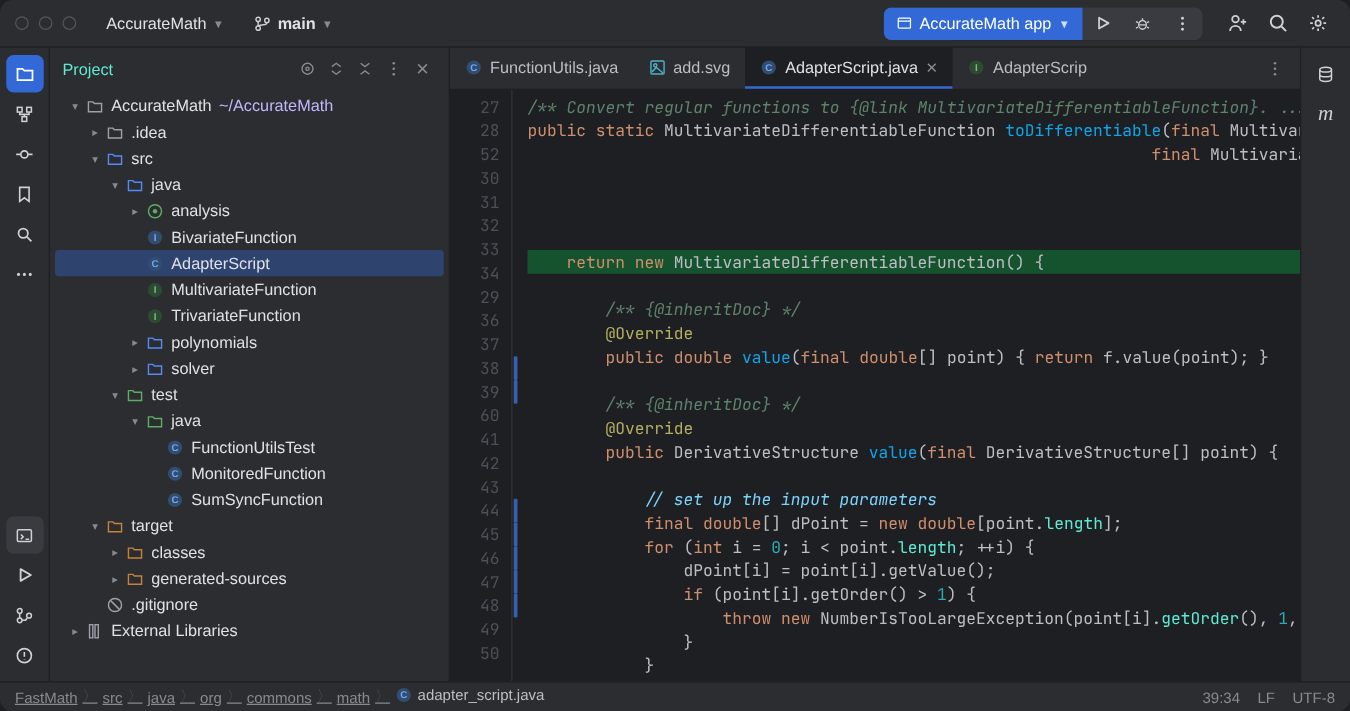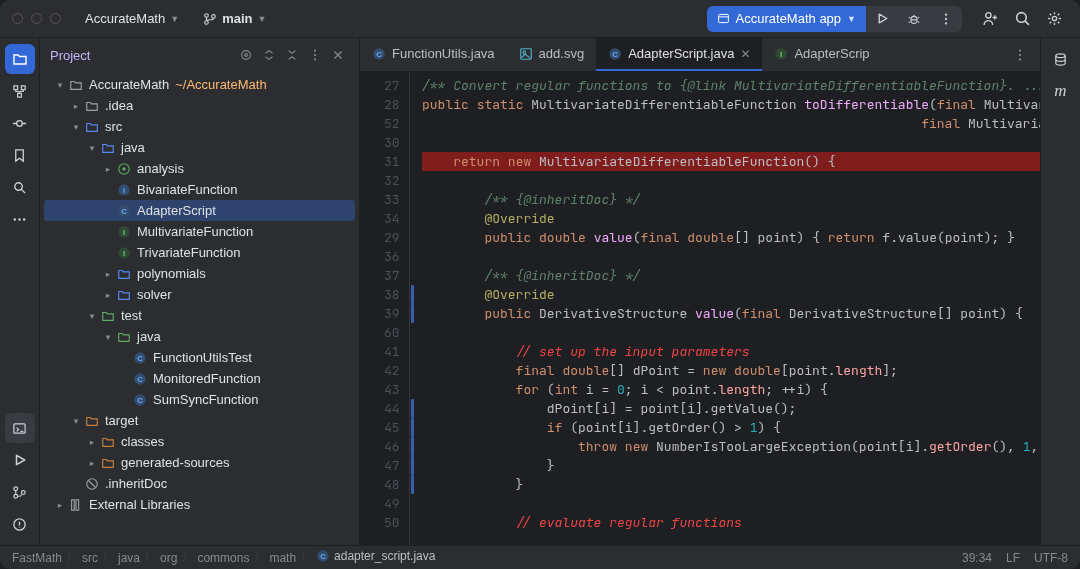--- a/index.html
+++ b/index.html
@@ -80,42 +80,42 @@
     .tool-spacer { flex: 1; }
     .project-pane {
       width: 320px; background: #2b2d30;
       display: flex; flex-direction: column;
       border-right: 1px solid #1e1f22;
     }
     .pane-header {
       height: 34px; display: flex; align-items: center;
       padding: 0 10px; justify-content: space-between;
     }
-    .pane-header .title { font-weight: 500; color: #c4b5fd; }
+    .pane-header .title { font-weight: 500; color: #5eead4; }
     .pane-header .actions { display: flex; gap: 1px; }
     .pane-header .actions .icon-btn { width: 22px; height: 22px; }
     .tree {
       flex: 1; overflow: auto; padding: 2px 4px;
     }
     .tree-row {
       display: flex; align-items: center;
       height: 21px; border-radius: 3px;
       cursor: pointer; white-space: nowrap;
     }
     .tree-row.selected { background: #2e436e; }
     .tree-arrow {
       width: 16px; display: flex; align-items: center; justify-content: center;
       color: #868a91; font-size: 9px;
     }
     .tree-icon {
       width: 16px; height: 16px; margin-right: 5px;
       display: flex; align-items: center; justify-content: center;
     }
     .tree-label { color: #dfe1e5; }
-    .tree-hint { color: #fdba74; margin-left: 6px; }
+    .tree-hint { color: #c4b5fd; margin-left: 6px; }
     .editor-area {
       flex: 1; display: flex; flex-direction: column; background: #1e1f22;
       overflow: hidden;
     }
     .tabs {
       height: 34px; display: flex; align-items: center;
       background: #2b2d30;
       border-bottom: 1px solid #1e1f22;
     }
     .tab {
@@ -142,41 +142,41 @@
     .gutter div { height: 19px; padding-left: 24px; }
     .mod-stripe {
       width: 6px; padding: 4px 0;
     }
     .mod-stripe div { height: 19px; }
     .mod-stripe .m { background: #375fad; width: 3px; margin-left: 1px; border-radius: 1px; }
     .code {
       flex: 1; padding: 4px 0 4px 6px; white-space: pre; overflow: hidden;
     }
     .code .line { height: 19px; }
-    .code .line.hl { background: #7f1d1d; }
+    .code .line.hl { background: #14532d; margin-top: 48px; }
     .kw { color: #cf8e6d; }
     .num { color: #2aacb8; }
     .ann { color: #b3ae60; }
-    .com { color: #ef4444; font-style: italic; }
+    .com { color: #7dd3fc; font-style: italic; }
     .com.doc { color: #5f826b; }
-    .fn { color: #f0abfc; }
-    .fld { color: #fca5a5; }
+    .fn { color: #0ea5e9; }
+    .fld { color: #5eead4; }
     .right-toolbar {
       width: 40px; background: #2b2d30;
       display: flex; flex-direction: column; align-items: center;
       padding-top: 6px; gap: 2px;
       border-left: 1px solid #1e1f22;
     }
     .statusbar {
       height: 24px; background: #2b2d30;
       display: flex; align-items: center; padding: 0 12px;
       border-top: 1px solid #1e1f22;
       font-size: 12px; color: #868a91;
     }
-    .breadcrumb { display: flex; align-items: center; gap: 4px; }
+    .breadcrumb { display: flex; align-items: center; gap: 4px; text-decoration: underline; }
     .breadcrumb span { cursor: pointer; }
     .breadcrumb .sep { color: #4b5059; }
     .statusbar-spacer { flex: 1; }
     .status-item { margin-left: 14px; cursor: pointer; }
     svg { display: block; }
   </style>
 </head>
 <body>
 
 <div class="titlebar">
@@ -534,21 +534,21 @@
           <span class="tree-label">generated-sources</span>
         </div>
         <div class="tree-row" style="padding-left: 24px;">
           <span class="tree-arrow"></span>
           <span class="tree-icon">
             <svg width="14" height="14" viewBox="0 0 16 16" fill="none" stroke="#9da0a8" stroke-width="1.3">
               <circle cx="8" cy="8" r="6"></circle>
               <path d="M4 4l8 8"></path>
             </svg>
           </span>
-          <span class="tree-label">.inheritDoc</span>
+          <span class="tree-label">.gitignore</span>
         </div>
         <div class="tree-row" style="padding-left: 8px;">
           <span class="tree-arrow">▸</span>
           <span class="tree-icon">
             <svg width="14" height="14" viewBox="0 0 16 16" fill="none" stroke="#9da0a8" stroke-width="1.3">
               <rect x="3" y="2" width="3" height="12"></rect>
               <rect x="8" y="2" width="3" height="12"></rect>
             </svg>
           </span>
           <span class="tree-label">External Libraries</span>

